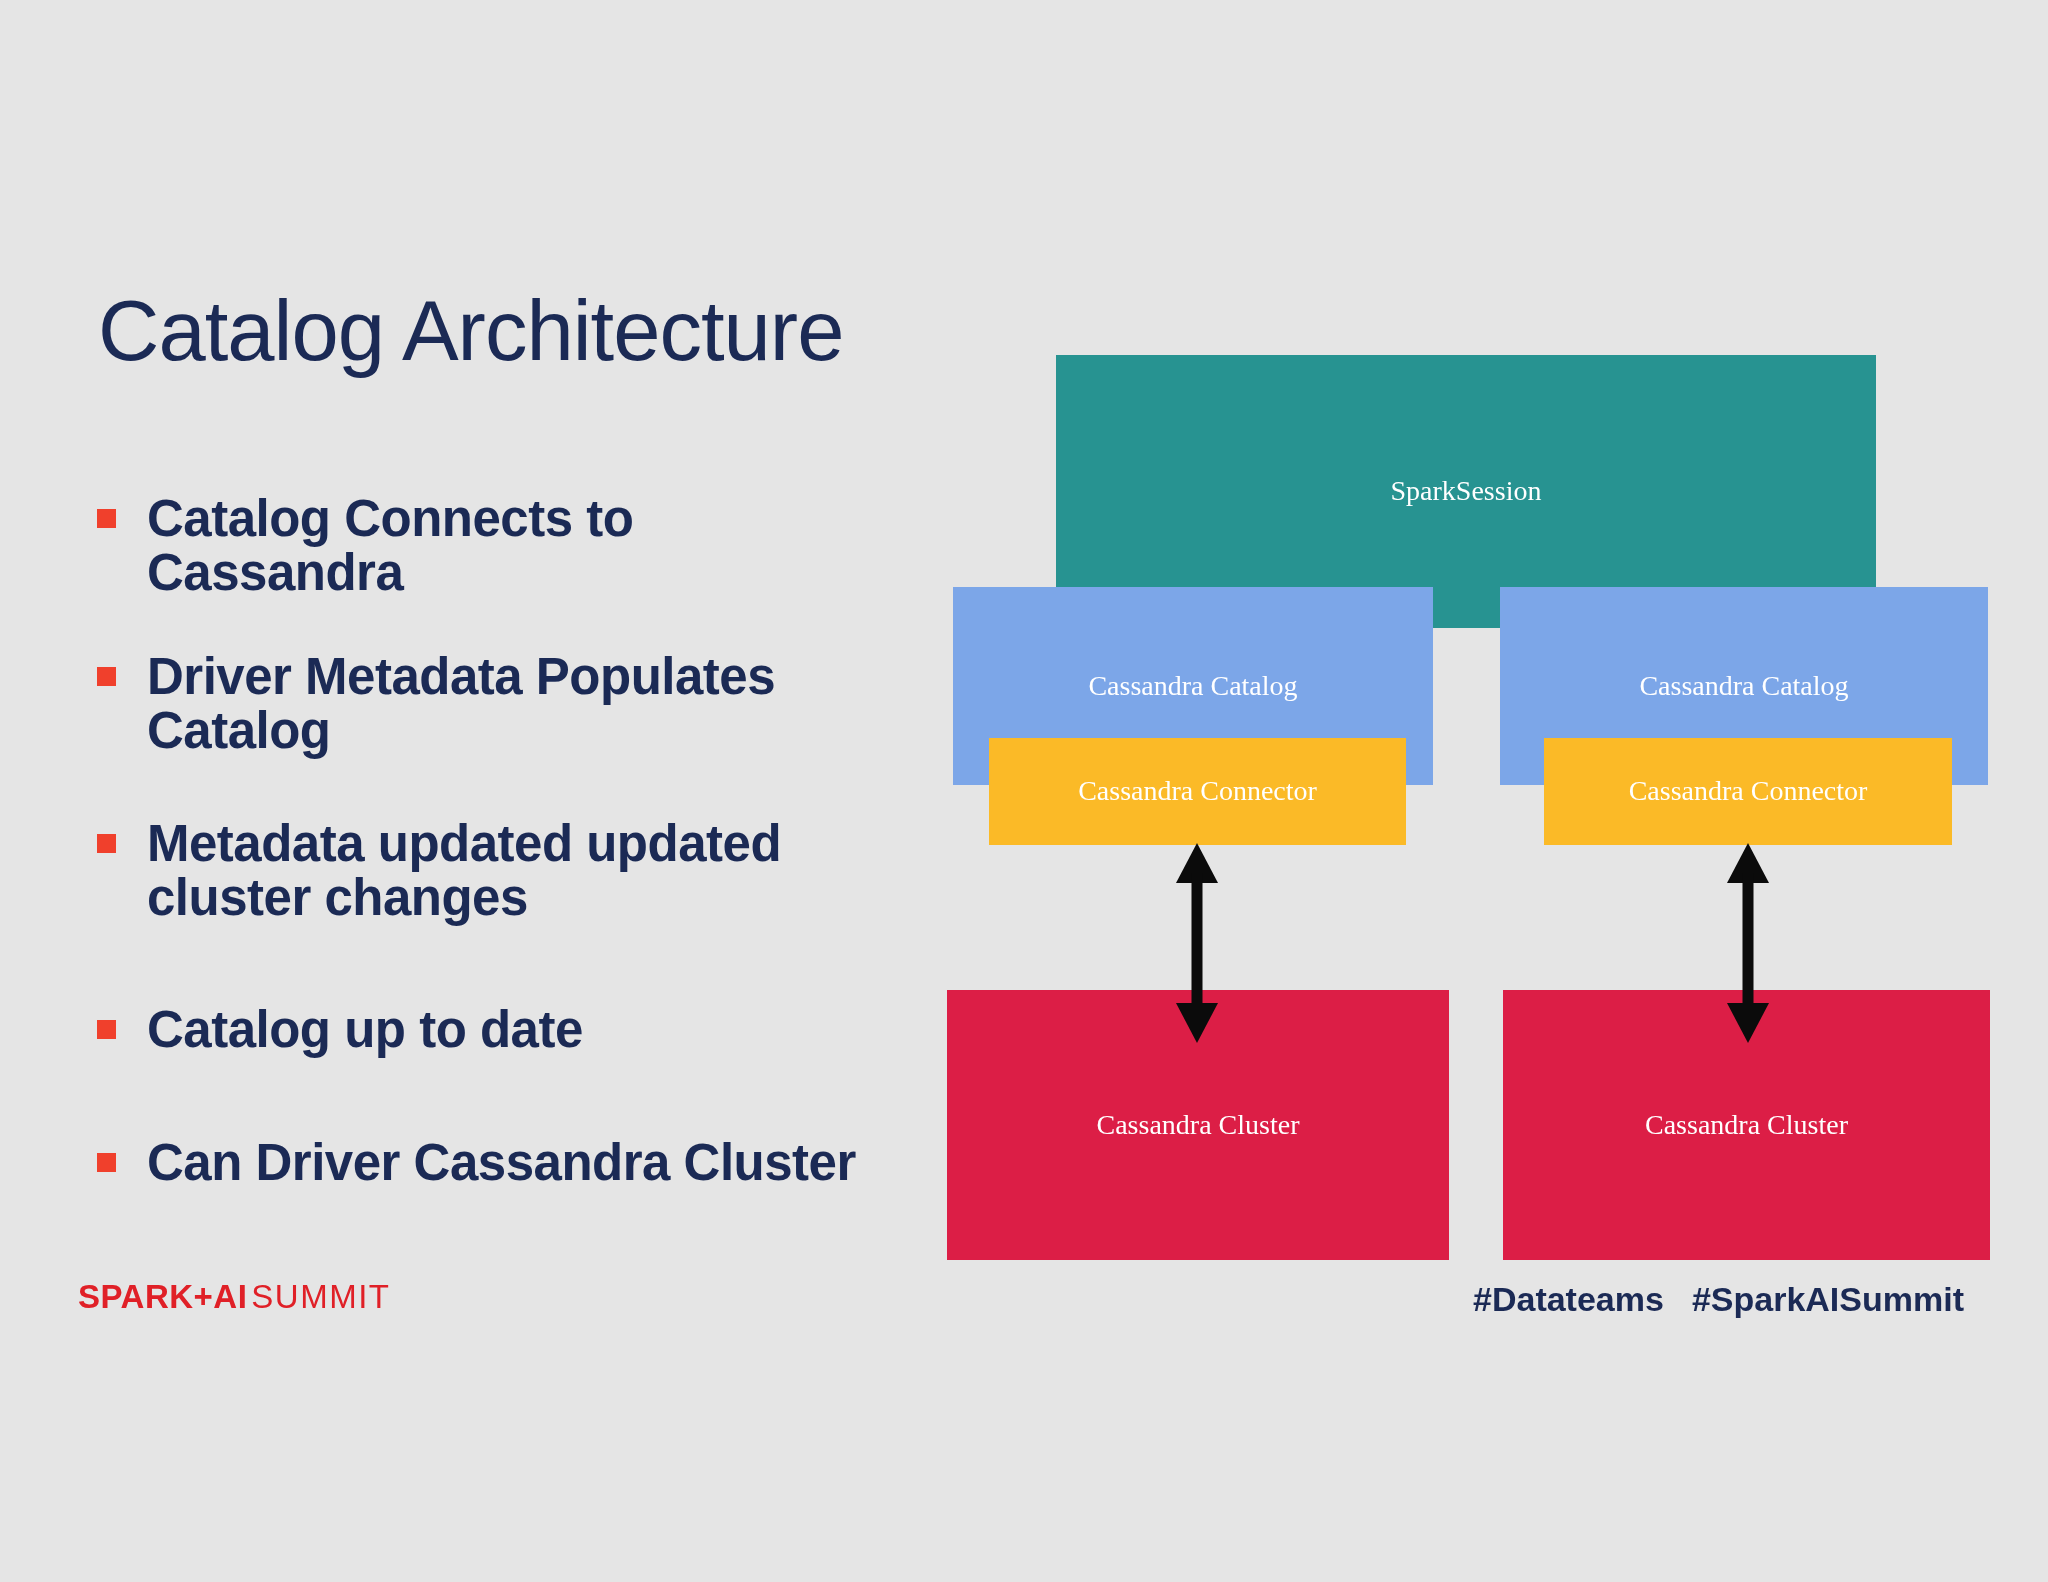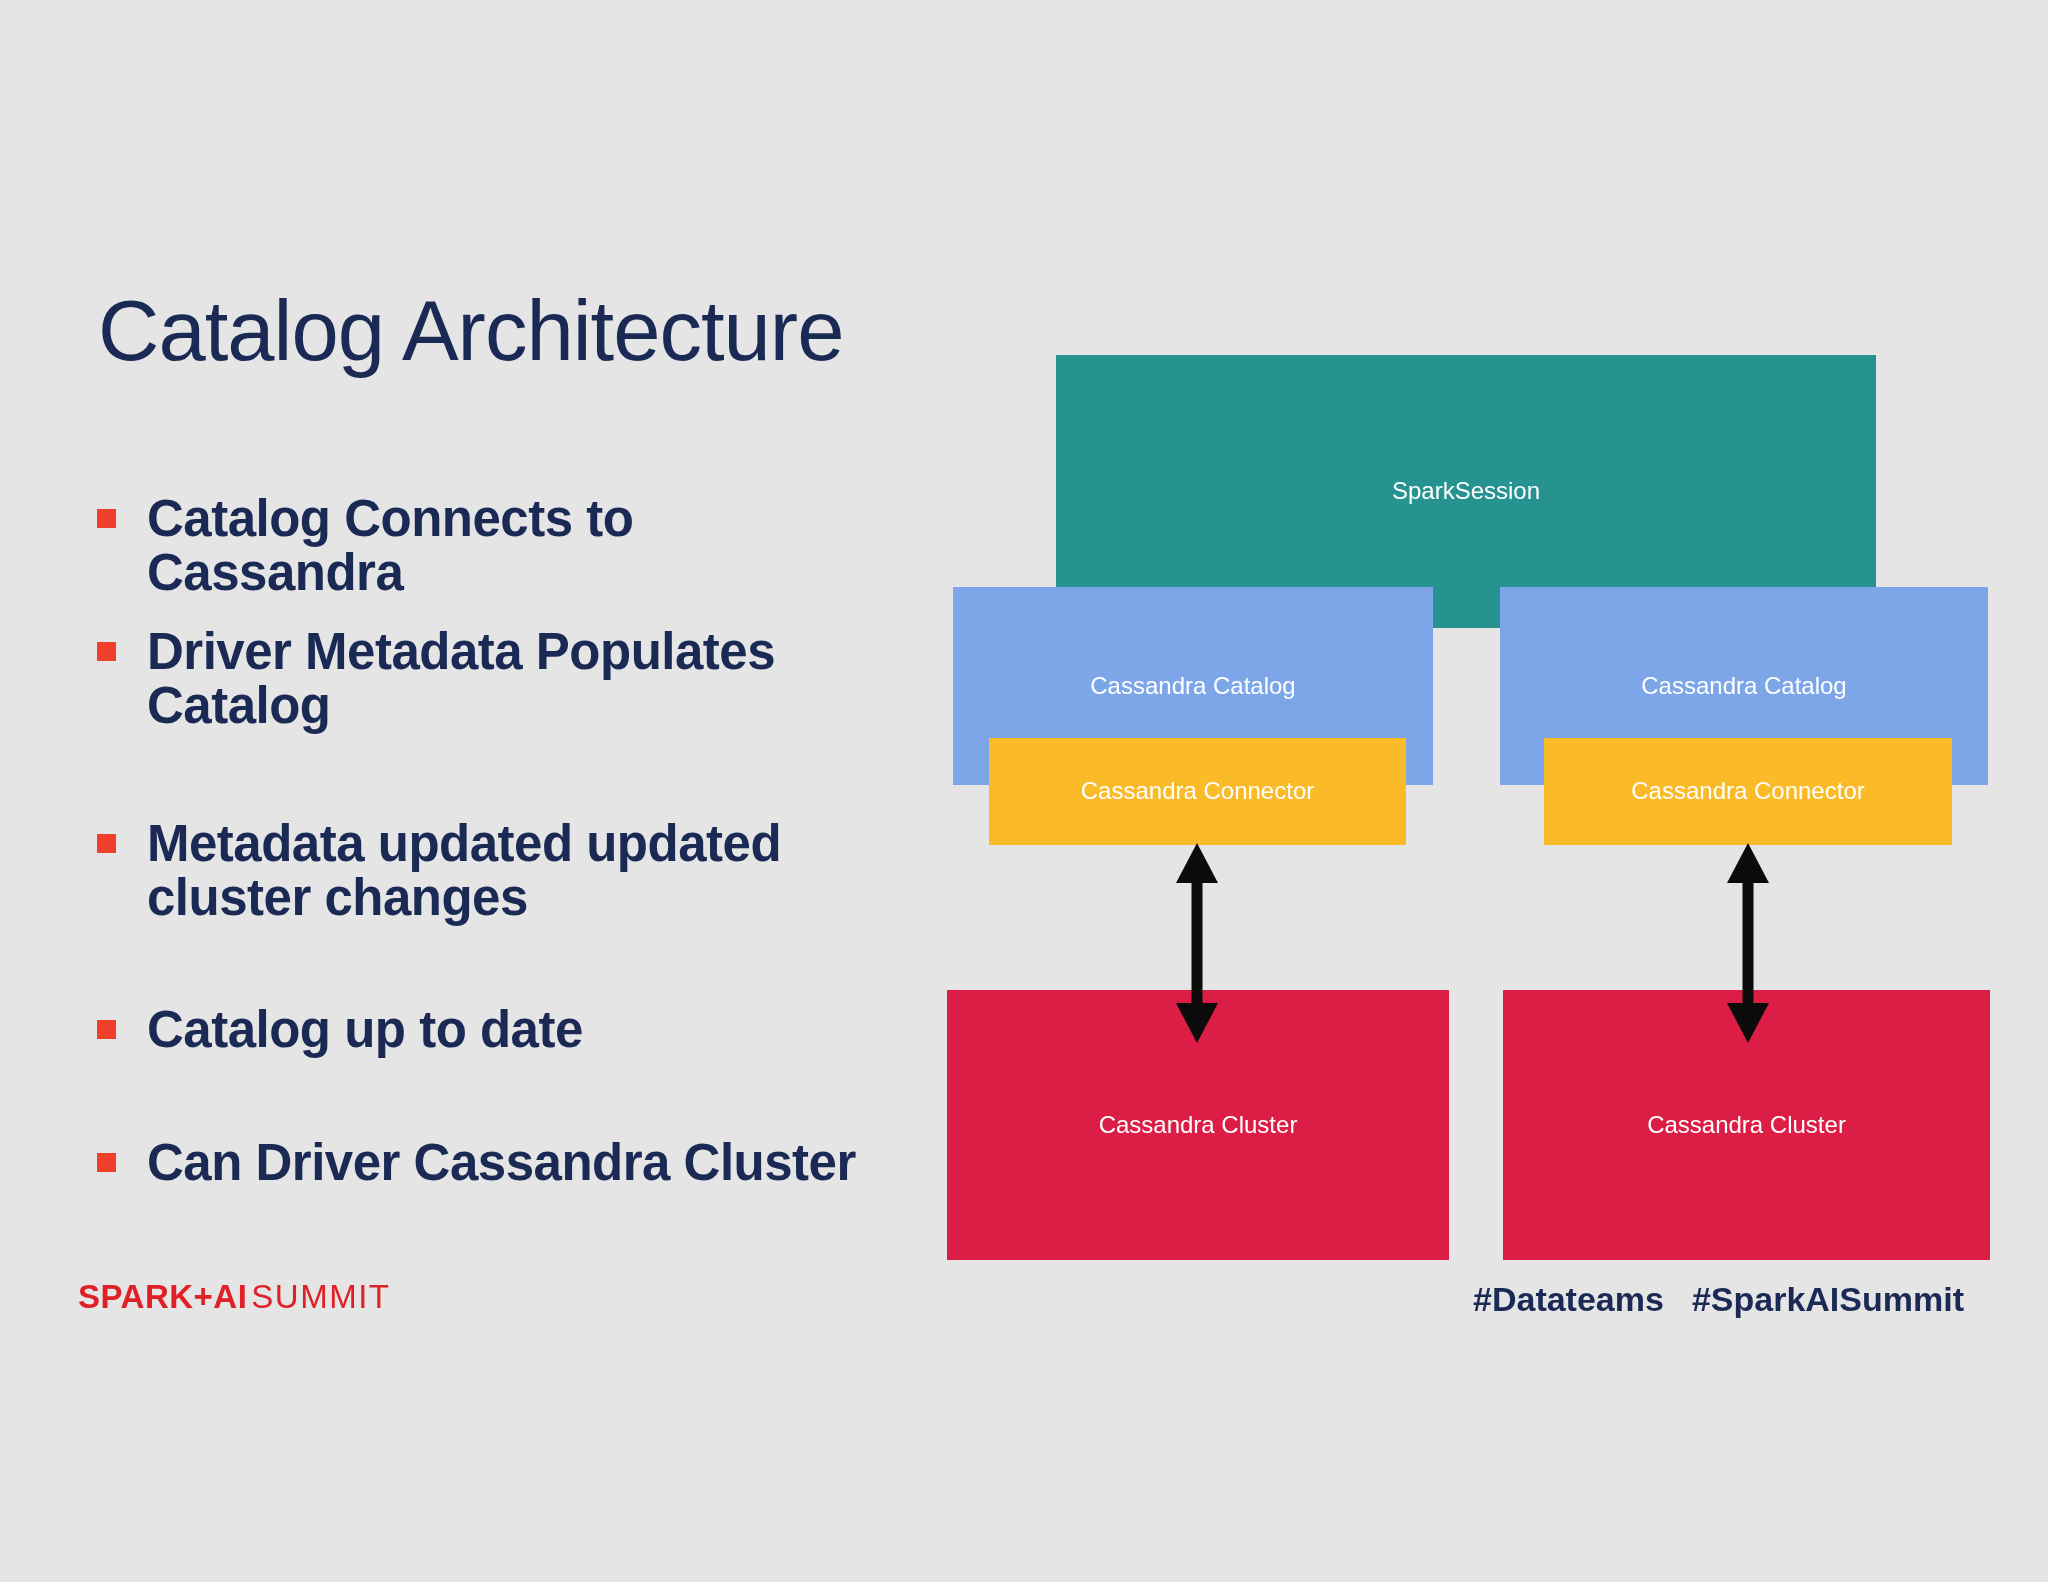--- a/index.html
+++ b/index.html
@@ -21,26 +21,26 @@
     width:780px;margin:0;padding:0;list-style:none;
   }
   .bullet .sq{
     flex:0 0 auto;width:19px;height:19px;margin-top:17px;margin-right:31px;
     background:var(--bullet);
   }
   .bullet .bt{
     display:block;width:740px;
     font-size:51px;line-height:54px;color:var(--navy);letter-spacing:-0.5px;font-weight:bold;
   }
-  .b1{top:492px}.b2{top:625px}.b3{top:817px}.b4{top:1003px}.b5{top:1136px}
+  .b1{top:492px}.b2{top:650px}.b3{top:817px}.b4{top:1003px}.b5{top:1136px}
 
   .diagram{position:absolute;left:0;top:0;width:2048px;height:1582px;}
   .node{
     position:absolute;display:flex;align-items:center;justify-content:center;
-    color:var(--box-text);font-size:24px;line-height:1.1;text-align:center;
+    color:var(--box-text);font-size:28px;line-height:1.1;text-align:center;font-family:Liberation Serif, serif;
   }
   .node-spark   {left:1056px;top:355px;width:820px;height:273px;background:var(--teal);  z-index:1;}
   .node-cat-l   {left:953px; top:587px;width:480px;height:198px;background:var(--blue);  z-index:2;}
   .node-cat-r   {left:1500px;top:587px;width:488px;height:198px;background:var(--blue);  z-index:2;}
   .node-conn-l  {left:989px; top:738px;width:417px;height:107px;background:var(--yellow);z-index:3;}
   .node-conn-r  {left:1544px;top:738px;width:408px;height:107px;background:var(--yellow);z-index:3;}
   .node-clus-l  {left:947px; top:990px;width:502px;height:270px;background:var(--red);   z-index:1;}
   .node-clus-r  {left:1503px;top:990px;width:487px;height:270px;background:var(--red);   z-index:1;}
 
   .arrow{position:absolute;width:44px;height:200px;z-index:4;}

